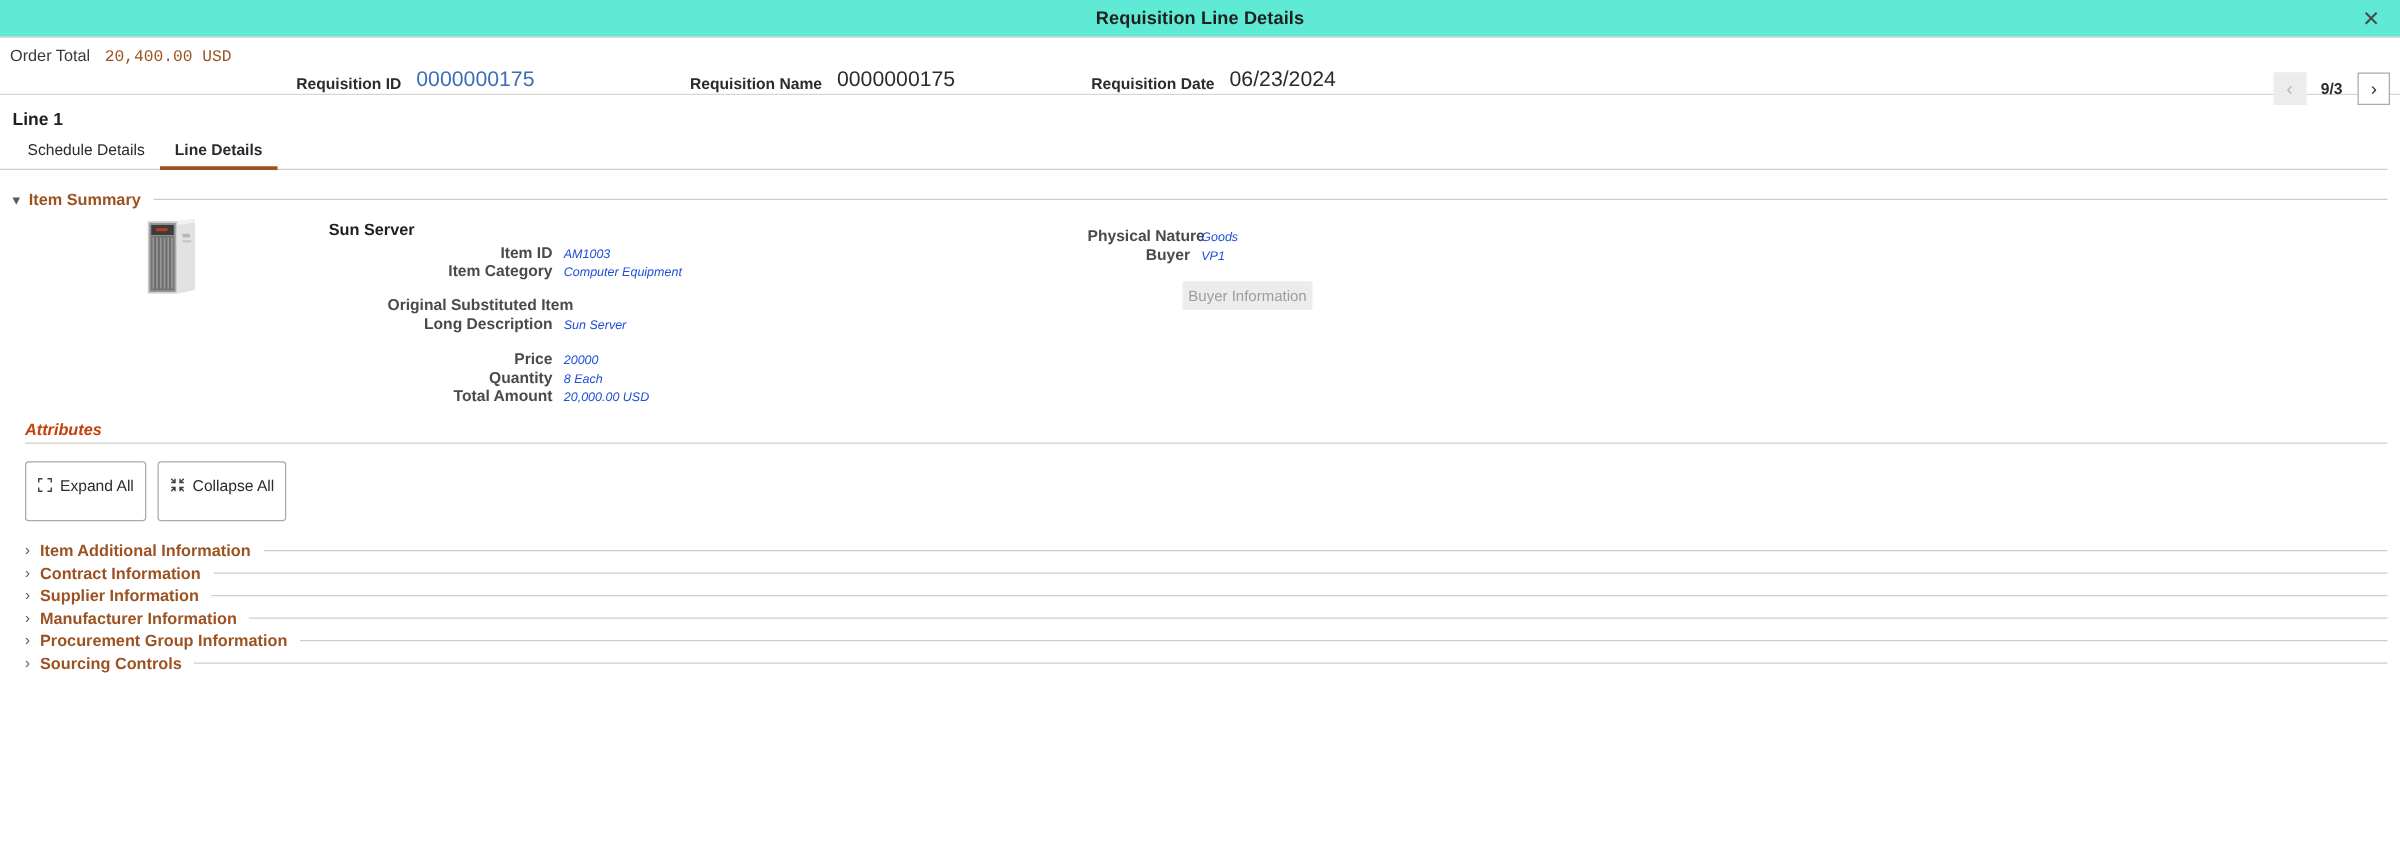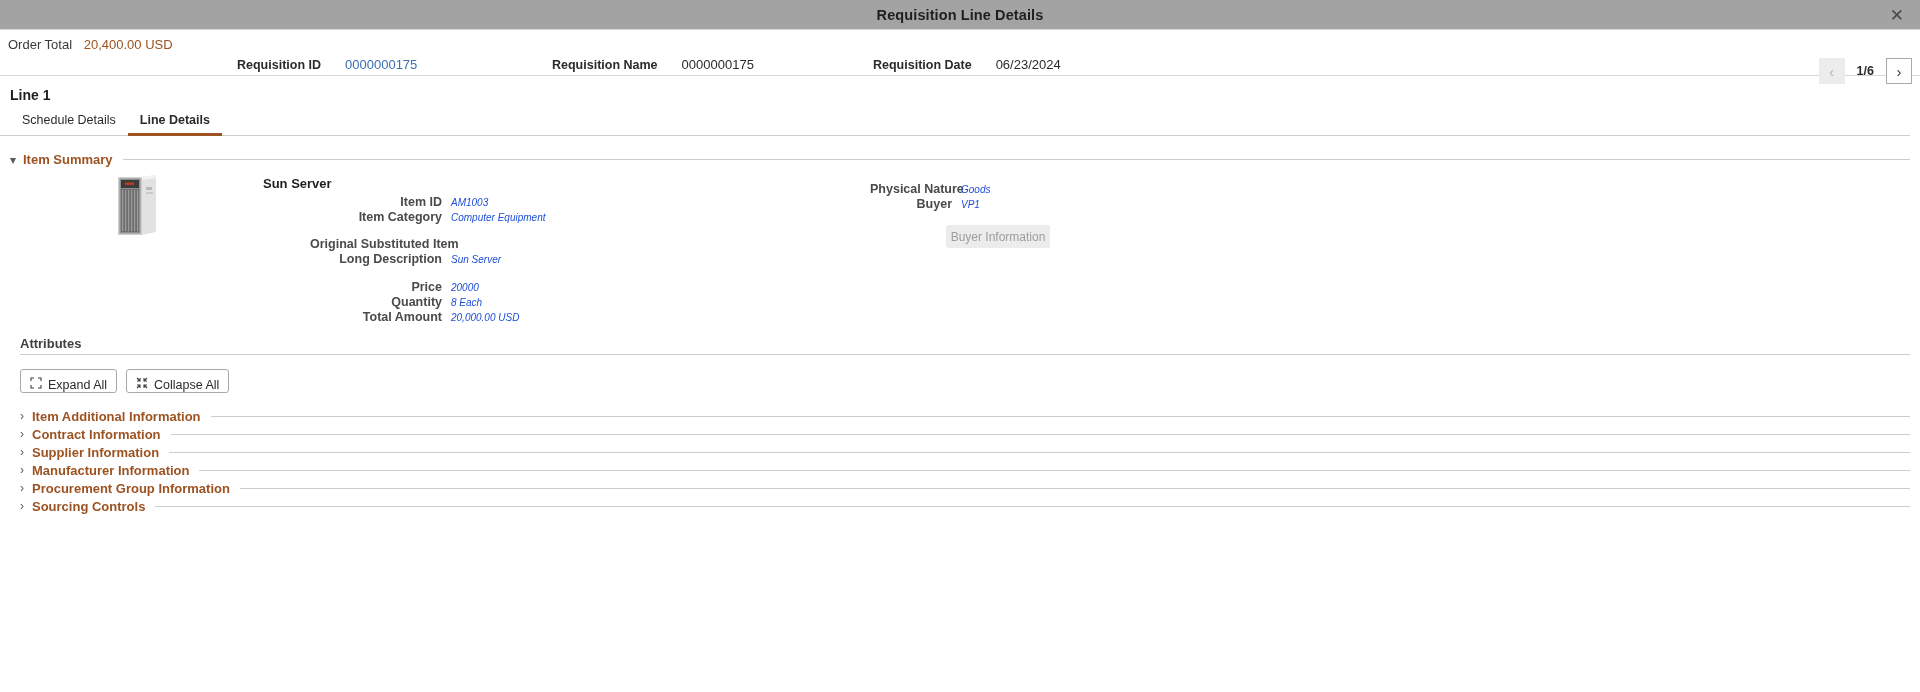--- a/index.html
+++ b/index.html
@@ -13,21 +13,21 @@
     font-family: "Liberation Sans", sans-serif;
     font-size: 13px;
     color: #2b2b2b;
     overflow: hidden;
     position: relative;
   }
 
   
   .titlebar {
     height: 29px;
-    background: #a3a3a3;
+    background: #5eead4;
     border-bottom: 1px solid #d8d6d3;
     display: flex;
     align-items: center;
     justify-content: center;
     position: relative;
   }
   .titlebar-title {
     font-size: 14.5px;
     font-weight: bold;
     color: #1f1f1f;
@@ -60,41 +60,42 @@
     font-size: 13px;
     white-space: nowrap;
   }
   .order-total .lbl {
     color: #3a3a3a;
     font-weight: normal;
   }
   .order-total .val {
     color: #9c5221;
     margin-left: 8px;
+    font-family: Liberation Mono, monospace;
   }
 
   .req-row {
     position: absolute;
     left: 0;
     top: 23px;
     width: 1450px;
     height: 22px;
     display: flex;
     align-items: center;
   }
   .req-field { display: flex; align-items: flex-end; white-space: nowrap; }
   .req-field .lbl {
     font-weight: bold;
     font-size: 12.5px;
     color: #2b2b2b;
   }
   .req-field .val {
-    font-size: 13px;
+    font-size: 17px;
     color: #2b2b2b;
-    margin-left: 24px;
+    margin-left: 12px;
   }
   .req-field .val.link {
     color: #3a6fb5;
     text-decoration: none;
     cursor: pointer;
   }
   .f-reqid  { position: absolute; left: 237px; }
   .f-reqname{ position: absolute; left: 552px; }
   .f-reqdate{ position: absolute; left: 873px; }
 
@@ -263,24 +264,25 @@
     cursor: default;
     white-space: nowrap;
   }
 
   
   .attributes {
     padding-left: 20px;
     margin-top: -1px;
   }
   .attributes-title {
-    color: #404040;
+    color: #c2410c;
     font-weight: bold;
     font-size: 13px;
     margin-bottom: 3px;
+    font-style: italic;
   }
   .attr-item {
     display: flex;
     align-items: center;
     gap: 6px;
     font-size: 12.5px;
     color: #333;
     padding-bottom: 5px;
   }
   .attr-rule {
@@ -297,26 +299,26 @@
   }
 
   
   .ec-bar {
     display: flex;
     gap: 9px;
     padding: 14px 0 0 20px;
   }
   .ec-btn {
     height: 22px;
-    padding: 0 9px;
+    padding: 12px 9px;
     border: 1px solid #a9a9a9;
     border-radius: 3px;
     background: #ffffff;
     display: flex;
-    align-items: flex-end;
+    align-items: flex-start;
     gap: 6px;
     font-size: 12.5px;
     color: #2b2b2b;
     cursor: pointer;
     font-family: "Liberation Sans", sans-serif;
     white-space: nowrap;
   }
 
   
   .collapsed-list { margin-top: 14px; }
@@ -371,21 +373,21 @@
       <span class="val">0000000175</span>
     </div>
     <div class="req-field f-reqdate">
       <span class="lbl">Requisition Date</span>
       <span class="val">06/23/2024</span>
     </div>
   </div>
 
   <div class="pager">
     <div class="pager-btn prev">‹</div>
-    <div class="pager-count">1/6</div>
+    <div class="pager-count">9/3</div>
     <div class="pager-btn next">›</div>
   </div>
 </div>
 
 <div class="line-heading">Line 1</div>
 
 <div class="tabs">
   <div class="tab">Schedule Details</div>
   <div class="tab active">Line Details</div>
 </div>

